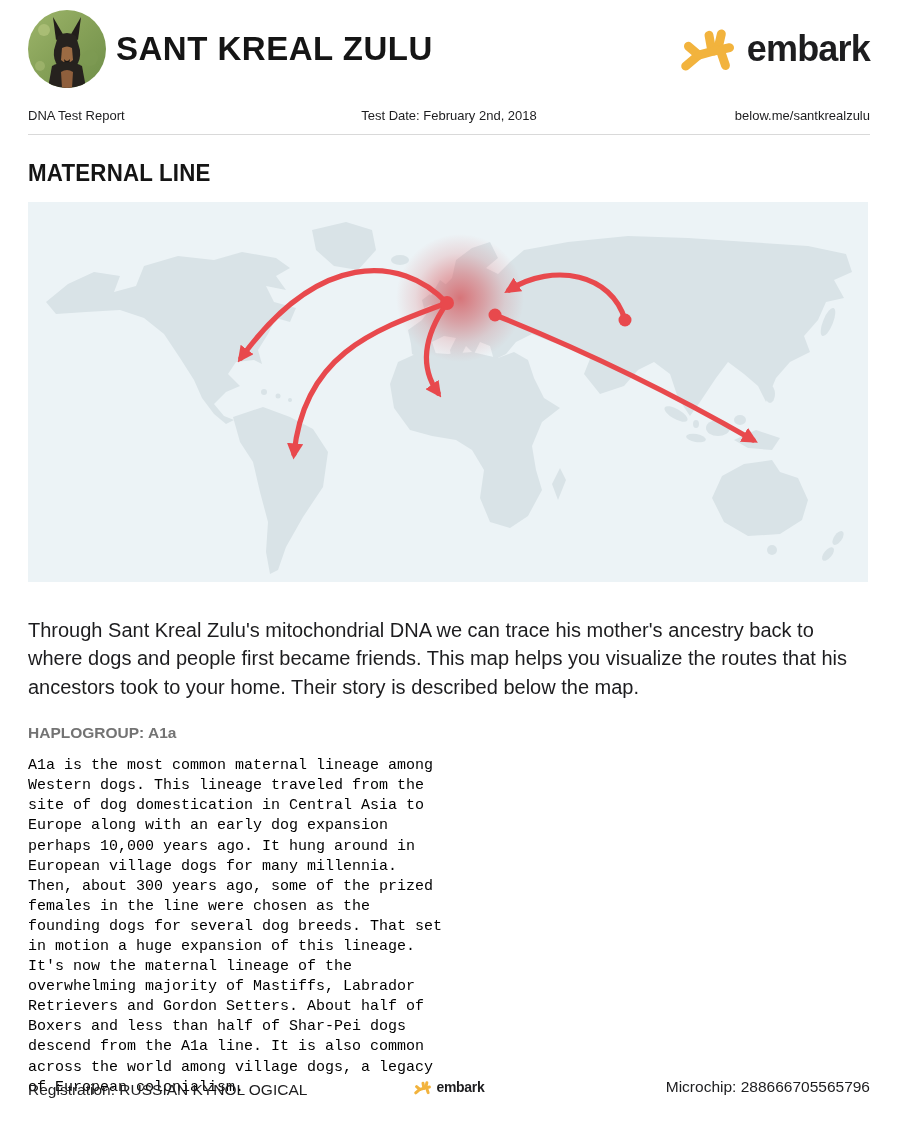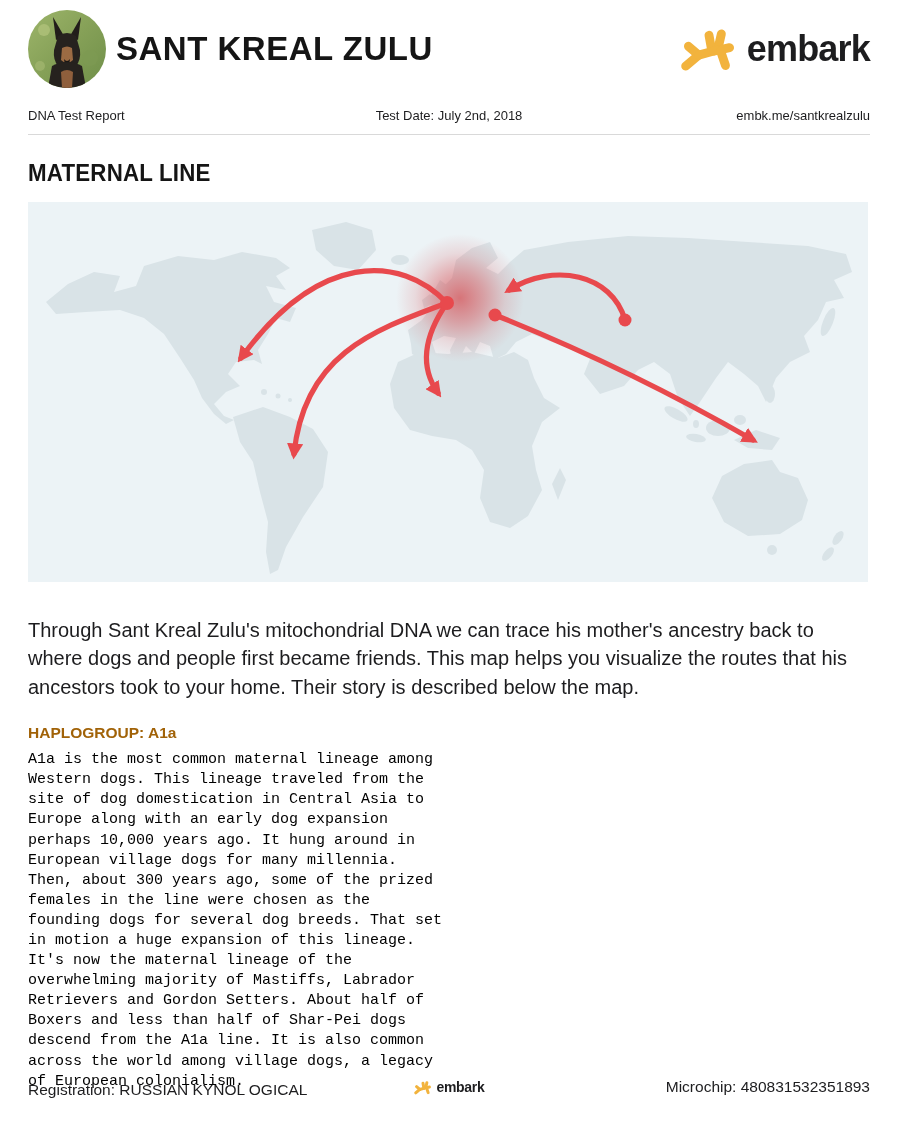--- a/index.html
+++ b/index.html
@@ -24,21 +24,21 @@
 
   
   .section-title { margin-top:25px; font-size:23px; font-weight:700; letter-spacing:.2px; color:#151515; transform:scaleX(.97); transform-origin:left; }
 
   .map-wrap { margin-top:15px; width:840px; height:380px; background:#ecf3f6; }
   .map-wrap svg { display:block; }
 
   .intro { margin-top:34px; font-size:20px; line-height:1.42; color:#1d1d1f; width:842px; }
 
   .columns { display:grid; grid-template-columns:417px 405px; column-gap:20px; margin-top:23px; }
-  .col h3 { font-size:15.5px; font-weight:700; color:#a16207; margin-bottom:8px; }
+  .col h3 { font-size:15.5px; font-weight:700; color:#737373; margin-bottom:14px; }
   .col p { font-size:15px; line-height:1.34; color:#000000;font-family:Liberation Mono, monospace; }
 
   
   .footer { position:absolute; left:28px; right:30px; top:1076px; display:flex; align-items:flex-start;gap:34px; }
   .footer .reg { width:300px; font-size:15.5px; line-height:28px; }
   .footer .mini-brand { flex:1; display:flex; align-items:center; justify-content:center; gap:3px; margin-top:3px; }
   .footer .mini-brand .wordmark { font-size:14px; font-weight:700; letter-spacing:-.3px; color:#1d1d1f; }
   .footer .chip { width:300px; text-align:right; font-size:15.5px; line-height:22px; }
 </style>
 </head>
@@ -83,22 +83,22 @@
             <path d="M52 38 L75 33"></path>
             <path d="M62 38 L69 59"></path>
           </g>
         </svg>
         <span class="wordmark">embark</span>
       </div>
     </div>
 
     <div class="meta-row">
       <span class="left">DNA Test Report</span>
-      <span class="center">Test Date: July 2nd, 2018</span>
-      <span class="right">embk.me/santkrealzulu</span>
+      <span class="center">Test Date: February 2nd, 2018</span>
+      <span class="right">below.me/santkrealzulu</span>
     </div>
     <hr class="rule">
 
     <h2 class="section-title">MATERNAL LINE</h2>
 
     <div class="map-wrap">
       <svg width="840" height="380" viewBox="0 0 840 380">
         <defs>
           <radialGradient id="euglow" cx=".5" cy=".5" r=".5">
             <stop offset="0" stop-color="#d6454a" stop-opacity=".7"></stop>
@@ -193,15 +193,15 @@
           <path d="M15 31 L30 44"></path>
           <path d="M30 44 L52 38"></path>
           <path d="M45 15 L49 37"></path>
           <path d="M63 13 L58 35"></path>
           <path d="M52 38 L75 33"></path>
           <path d="M62 38 L69 59"></path>
         </g>
       </svg>
       <span class="wordmark">embark</span>
     </div>
-    <div class="chip">Microchip: 480831532351893</div>
+    <div class="chip">Microchip: 288666705565796</div>
   </div>
 </div>
 
 </body></html>

